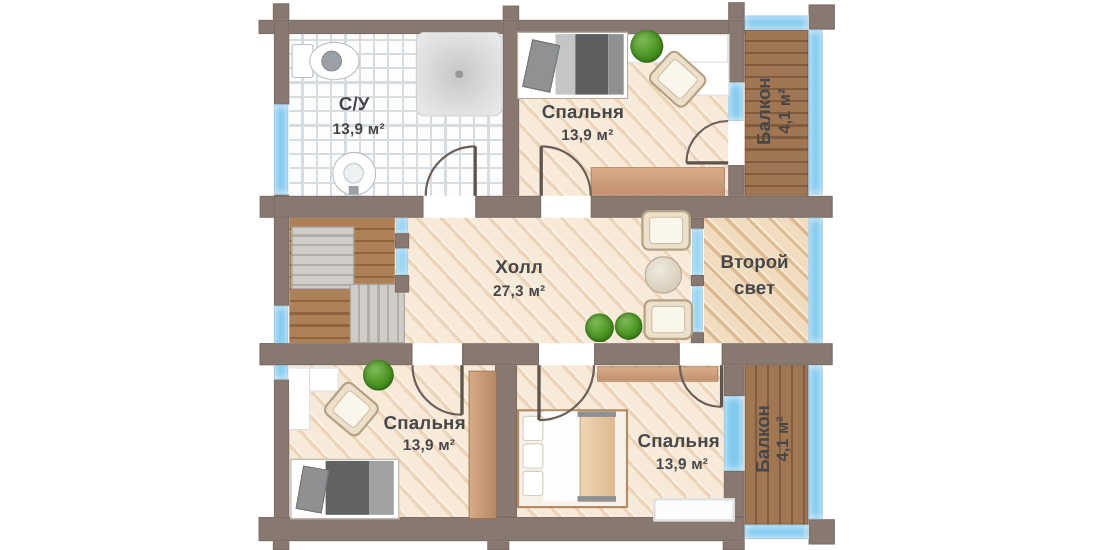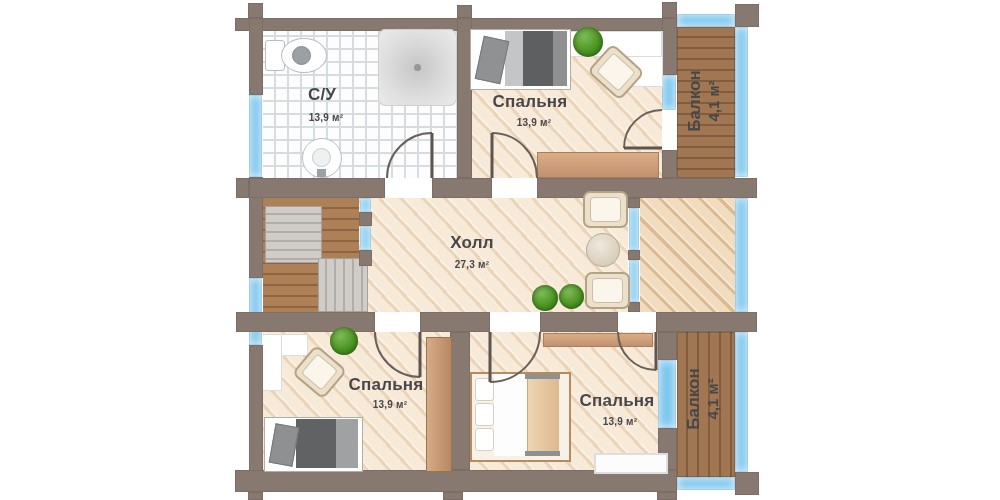--- a/index.html
+++ b/index.html
@@ -31,21 +31,21 @@
   .chair{position:absolute;border:2px solid #b3a284;background:#ece0ca;border-radius:7px;}
   .chair-seat{position:absolute;left:5px;top:4px;right:5px;bottom:4px;background:#faf6ec;border-radius:4px;border:1px solid #cdbfa5;}
   .table-round{position:absolute;border-radius:50%;background:radial-gradient(circle at 40% 35%, #efe9dd, #cec3ae);border:1px solid #b7ab95;}
   .dresser{position:absolute;background:linear-gradient(180deg,#d9ad85,#c29070);border:1px solid #a87e5c;}
   .wardrobe{position:absolute;background:linear-gradient(90deg,#d6ab86,#b78863);border:1px solid #9c7350;}
   .rug{position:absolute;background:#fcfcfc;border:2px solid #dedede;}
   .shower{position:absolute;border-radius:8px;background:radial-gradient(circle, #c6c6c6 0%, #dddddd 55%, #ececec 100%);box-shadow:inset 0 0 0 1px #cfcfcf;}
   .fixture{position:absolute;background:#fff;border:1px solid #b8bec3;}
   .lbl{position:absolute;transform:translate(-50%,-50%);font-weight:700;font-size:17px;
        color:var(--text);white-space:nowrap;letter-spacing:.2px;text-align:right;}
-  .lbl.area{font-size:10px;}
+  .lbl.area{font-size:14px;}
   .lbl-rot{position:absolute;transform:translate(-50%,-50%) rotate(-90deg);text-align:center;
        color:var(--text);font-weight:700;width:130px;line-height:1.2;}
   .lbl-rot .l1{font-size:17px;} .lbl-rot .l2{font-size:15px;}
   .lbl-wrap{position:absolute;transform:translate(-50%,-50%);text-align:center;width:92px;
        font-weight:700;font-size:17px;color:var(--text);line-height:1.35;}
   svg.doors{position:absolute;left:0;top:0;pointer-events:none;}
 </style>
 </head>
 <body>
 
@@ -197,20 +197,21 @@
 
   <div class="lbl" style="left:322px;top:95px;">С/У</div>
   <div class="lbl area" style="left:326px;top:117px;">13,9 м²</div>
 
   <div class="lbl" style="left:530px;top:102px;">Спальня</div>
   <div class="lbl area" style="left:534px;top:122px;">13,9 м²</div>
 
   <div class="lbl" style="left:472px;top:243px;">Холл</div>
   <div class="lbl area" style="left:472px;top:264px;">27,3 м²</div>
 
+  <div class="lbl-wrap" style="left:686px;top:251px;">Второй свет</div>
 
   <div class="lbl" style="left:386px;top:385px;">Спальня</div>
   <div class="lbl area" style="left:390px;top:404px;">13,9 м²</div>
 
   <div class="lbl" style="left:617px;top:401px;">Спальня</div>
   <div class="lbl area" style="left:620px;top:421px;">13,9 м²</div>
 
   <div class="lbl-rot" style="left:704px;top:101px;">
     <div class="l1">Балкон</div>
     <div class="l2">4,1 м²</div>

